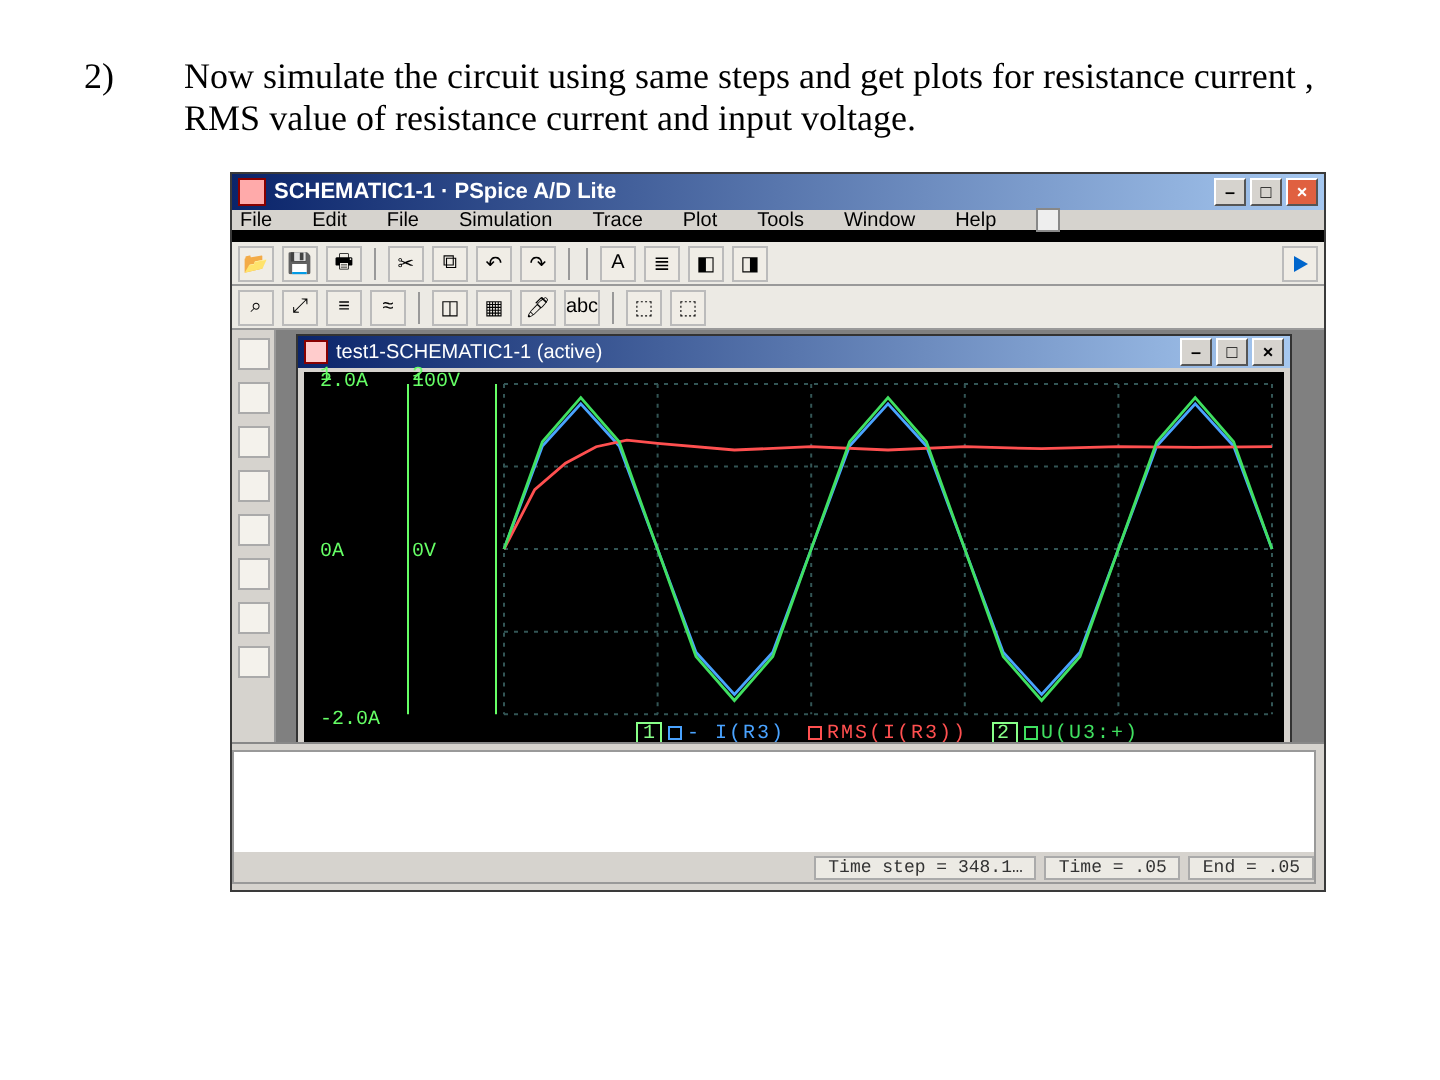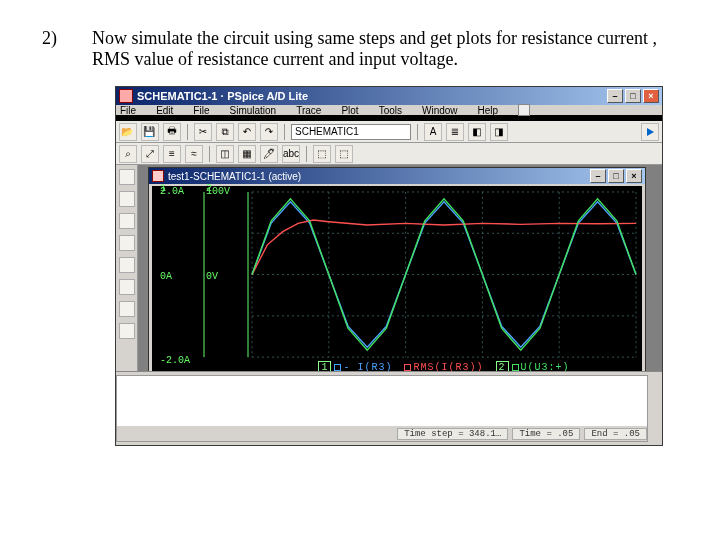--- a/index.html
+++ b/index.html
@@ -51,21 +51,21 @@
   .ytick { position:absolute; left:0; width:100%; text-align:left; color:#6f6; font-size:10px; }
   .xarea { position:absolute; left:100px; right:6px; bottom:2px; height:24px; color:#8f8; text-align:center; }
   .xticks { position:absolute; left:0; right:0; top:0; height:10px; }
   .xt { position:absolute; top:0; transform:translateX(-50%); font-size:10px; color:#8f8; }
   .legend { position:absolute; left:0; right:0; bottom:12px; font-size:10px; letter-spacing:1px; text-align:center;}
   .legend .lg{margin:0 6px;}
   .legend .sym{display:inline-block;width:7px;height:7px;border:1px solid;margin-right:2px;vertical-align:middle;}
   .bottom { height:74px; border-top:1px solid #888; display:flex; }
   .bpane { border:1px solid #999; background:#fff; font-size:9px; font-family:"Courier New",monospace; padding:2px 4px; position:relative; }
   .bpane.l { width:188px; margin:3px; }
-  .bpane.r { flex:1; margin:3px 14px 3px 0; }
+  .bpane.r { flex:1; margin:3px 4px 3px 0; }
   .bpane .line{white-space:nowrap; line-height:11px;}
   .statusbar { position:absolute; left:0; right:0; bottom:0; height:16px; background:#d6d3ce; border-top:1px solid #fff; display:flex; align-items:center; font-size:9px; color:#333; }
   .statusbar .cell{border:1px solid #aaa; padding:0 6px; margin-left:4px; background:#eceae4;}
   .statusbar .sp{flex:1;}
 </style>
 </head>
 <body>
 
 <div class="page">
   <div class="instr">
@@ -100,21 +100,20 @@
   <div class="toolbar">
     <div class="tbtn">📂</div>
     <div class="tbtn">💾</div>
     <div class="tbtn">🖶</div>
     <div class="tsep"></div>
     <div class="tbtn">✂</div>
     <div class="tbtn">⧉</div>
     <div class="tbtn">↶</div>
     <div class="tbtn">↷</div>
     <div class="tsep"></div>
-    <input class="tb-input" style="width: 120px;" value="SCHEMATIC1">
     <div class="tsep"></div>
     <div class="tbtn">A</div>
     <div class="tbtn">≣</div>
     <div class="tbtn">◧</div>
     <div class="tbtn">◨</div>
     <div style="flex:1"></div>
     <div class="tbtn">
         <div class="tb-play"></div>
       </div>
   </div>

